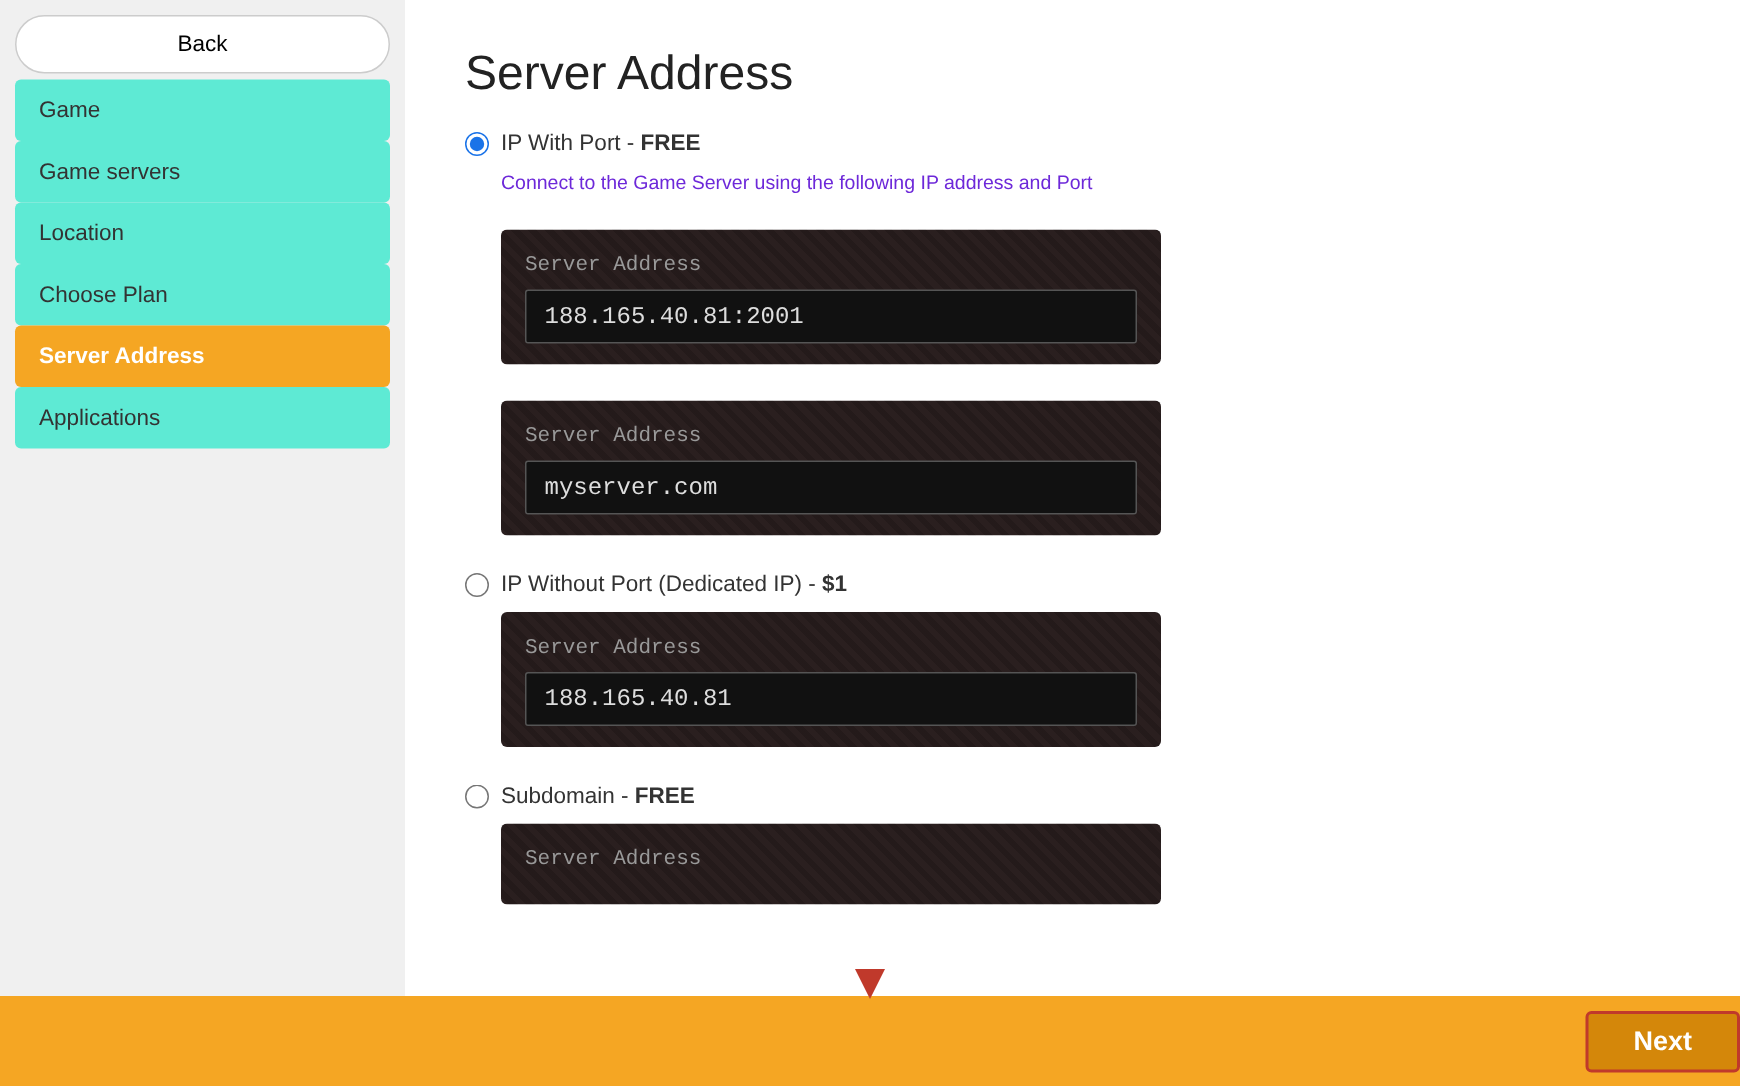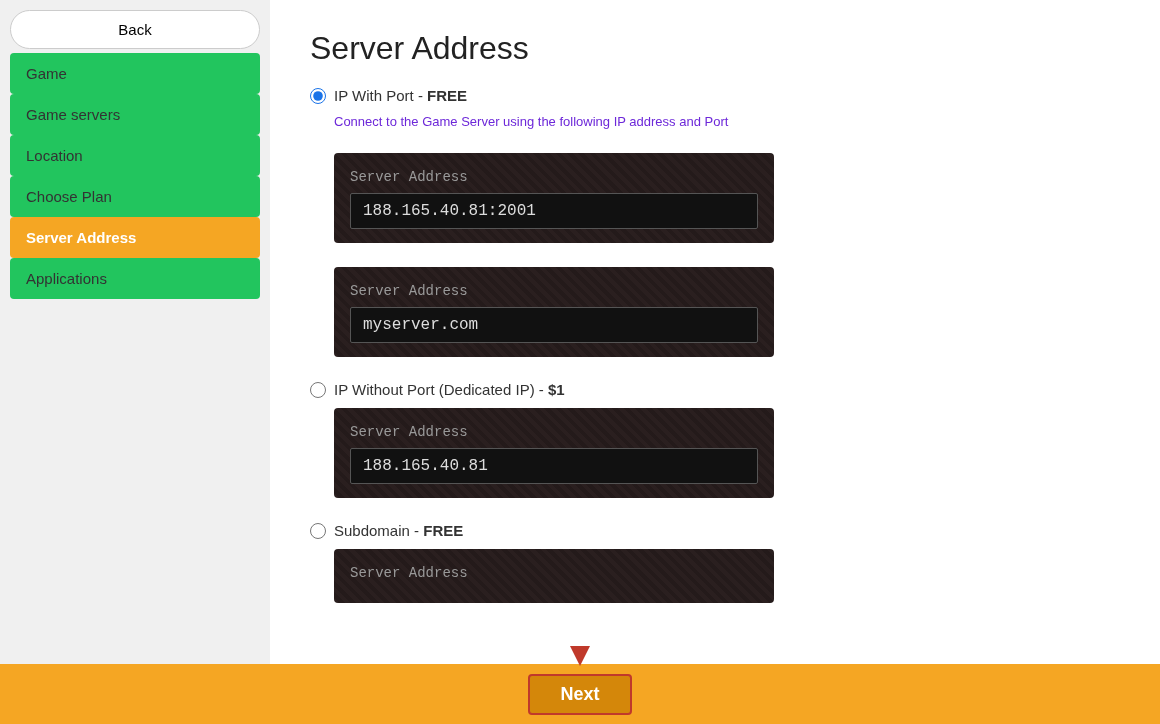--- a/index.html
+++ b/index.html
@@ -31,21 +31,21 @@
       background: white;
       border: 1px solid #ccc;
       border-radius: 20px;
       padding: 10px 20px;
       font-size: 15px;
       cursor: pointer;
       text-align: center;
       margin-bottom: 4px;
     }
     .sidebar-item {
-      background: #22c55e;
+      background: #5eead4;
       border-radius: 4px;
       padding: 12px 16px;
       font-size: 15px;
       cursor: pointer;
       color: #333;
     }
     .sidebar-item.active {
       background: #f5a623;
       color: white;
       font-weight: bold;
@@ -120,21 +120,21 @@
       padding: 8px 12px;
       width: 100%;
       border-radius: 2px;
     }
     
     .bottom-bar {
       background: #f5a623;
       height: 60px;
       display: flex;
       align-items: center;
-      justify-content: center;
+      justify-content: flex-end;
       position: relative;
       flex-shrink: 0;
     }
     .next-button-highlight {
       background: #d4870a;
       border: 2px solid #c0392b;
       border-radius: 4px;
       padding: 8px 30px;
       color: white;
       font-size: 18px;

